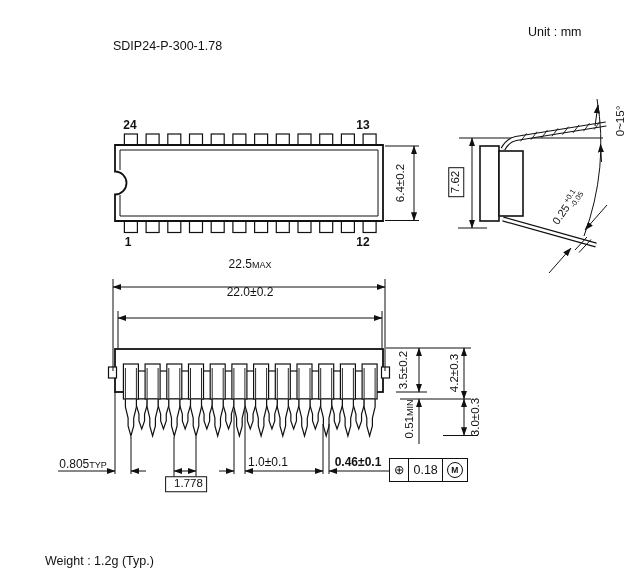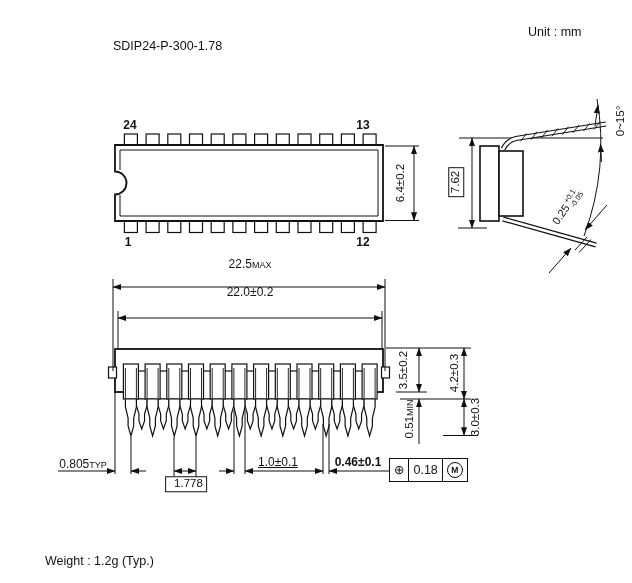--- a/index.html
+++ b/index.html
@@ -250,21 +250,21 @@
   <div class="lbl rot t115" style="left:455px;top:373px;">4.2±0.3</div>
   <div class="lbl rot t115" style="left:410px;top:419px;">
     <span>0.51</span><span class="sfx">MIN</span>
   </div>
   <div class="lbl rot t115" style="left:476px;top:417px;">3.0±0.3</div>
 
   <div class="lbl" style="left:83px;top:464px;">
     <span>0.805</span><span class="sfx">TYP</span>
   </div>
   <div class="lbl boxed" style="left:186px;top:484px;padding-left:8px;">1.778</div>
-  <div class="lbl" style="left:278px;top:462px;text-decoration:underline;">1.0±0.1</div>
+  <div class="lbl" style="left:268px;top:462px;">1.0±0.1</div>
   <div class="lbl" style="left:358px;top:462px;font-weight:bold;">0.46±0.1</div>
 
   <div class="fcf" style="left:389px;top:458px;">
     <div class="cell possym">⊕</div>
     <div class="cell">0.18</div>
     <div class="cell">
       <span class="mcirc">M</span>
     </div>
   </div>
 

